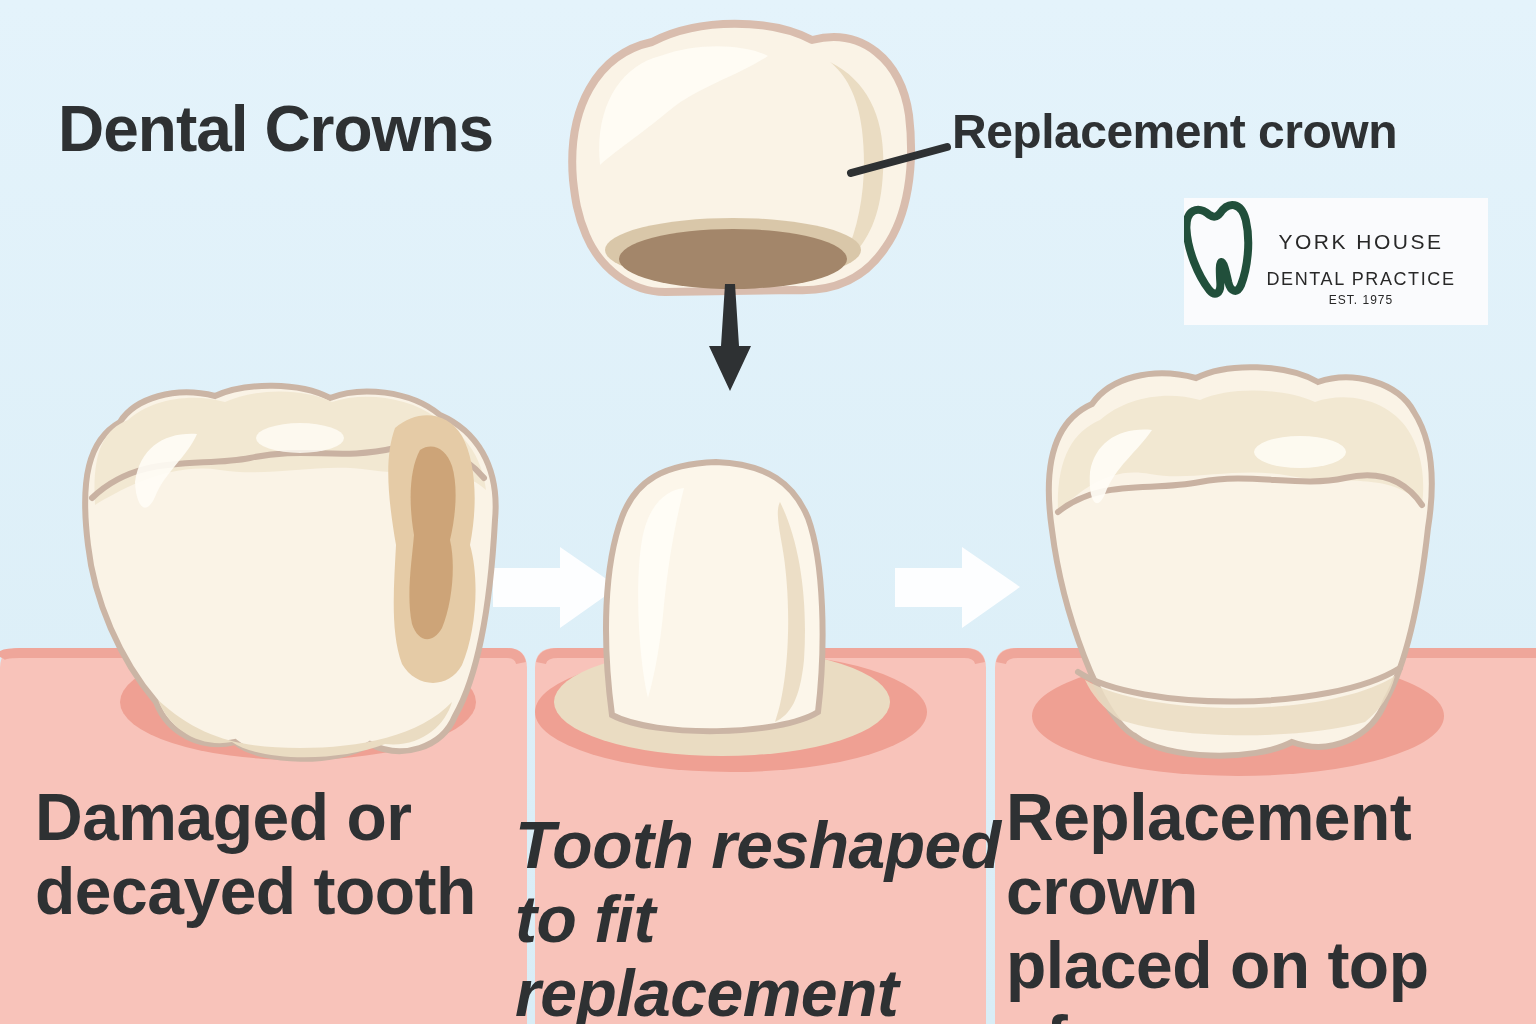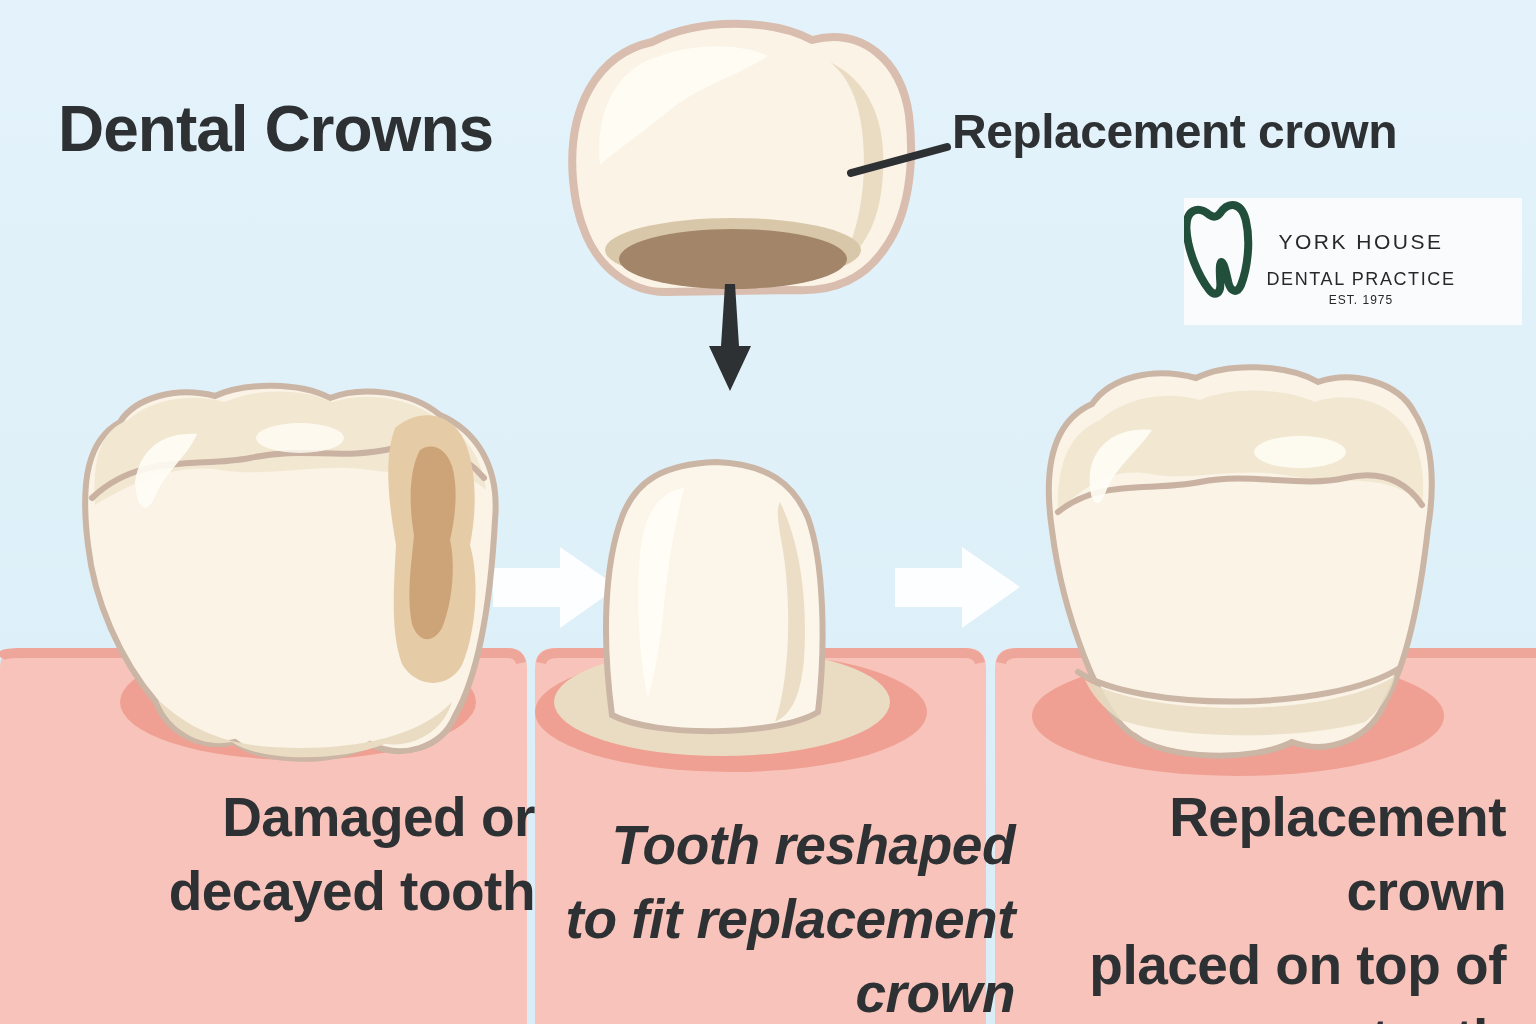--- a/index.html
+++ b/index.html
@@ -2,25 +2,25 @@
 <html style="--bg: #d9edf6; --bgTop: #e4f3fb; --gum: #f8c3ba; --gumRim: #efa69a; --gumSocket: #efa093; --tooth: #faf3e6; --toothLight: #fffdf6; --toothShade: #eadcc2; --toothBand: #f2e8d2; --toothOutline: #cbb5a5; --occlusalLine: #c9b2a2; --crownOutline: #d9bdae; --crownOpening: #a3866a; --crownInnerRim: #d9c7a9; --decayLight: #e5cba6; --decayDark: #c99e70; --ink: #2e3133; --arrowWhite: #fdfeff; --logoBg: #fafbfd; --logoGreen: #214f3b; --logoText: #282828;"><head>
 <meta charset="utf-8">
 <style>
   html,body{margin:0;padding:0;}
   body{width:1536px;height:1024px;overflow:hidden;font-family:"Liberation Sans",sans-serif;}
   .stage{position:relative;width:1536px;height:1024px;background:var(--bg);}
   .stage svg{position:absolute;left:0;top:0;}
   .txt{position:absolute;color:var(--ink);}
   .title{left:58px;top:92px;font-size:64px;font-weight:700;letter-spacing:-1px;text-align:right;}
   .annotation{left:952px;top:104px;font-size:48px;font-weight:700;letter-spacing:-0.5px;}
-  .caption{font-size:55px;font-weight:700;line-height:74px;text-align:right;white-space:pre-line;letter-spacing:-0.5px;}
+  .caption{font-size:66px;font-weight:700;line-height:74px;text-align:left;white-space:pre-line;letter-spacing:-0.5px;}
   .cap1{left:35px;top:780px;width:500px;}
   .cap2{left:515px;top:808px;width:500px;font-style:italic;}
   .cap3{left:1006px;top:780px;width:500px;}
-  .logo{position:absolute;left:1184px;top:198px;width:304px;height:127px;background:var(--logoBg);padding-left:34px;}
+  .logo{position:absolute;left:1184px;top:198px;width:304px;height:127px;background:var(--logoBg);}
   .logo-tooth{position:absolute;left:26px;top:10px;}
   .logo-text{position:absolute;left:82px;top:32px;width:190px;text-align:center;color:var(--logoText);}
   .logo-name{font-size:21px;font-weight:500;letter-spacing:2.5px;white-space:nowrap;}
   .logo-sub{font-size:18px;font-weight:500;letter-spacing:1.6px;margin-top:15px;white-space:nowrap;}
   .logo-est{font-size:12px;font-weight:500;letter-spacing:1px;margin-top:3px;}
 </style>
 </head>
 <body>
 
 <div class="stage">

